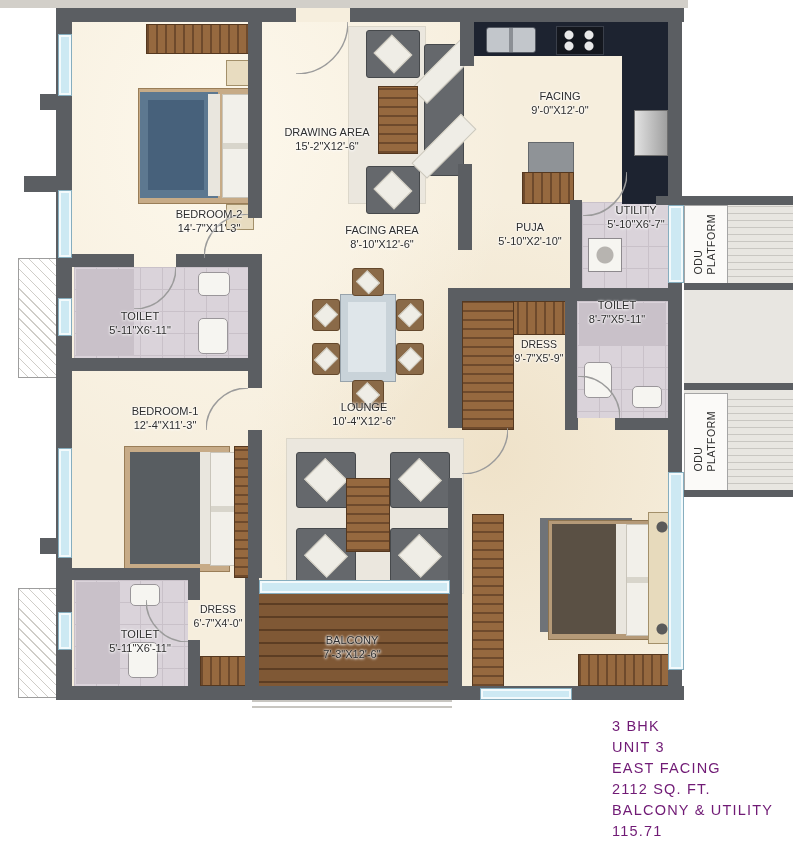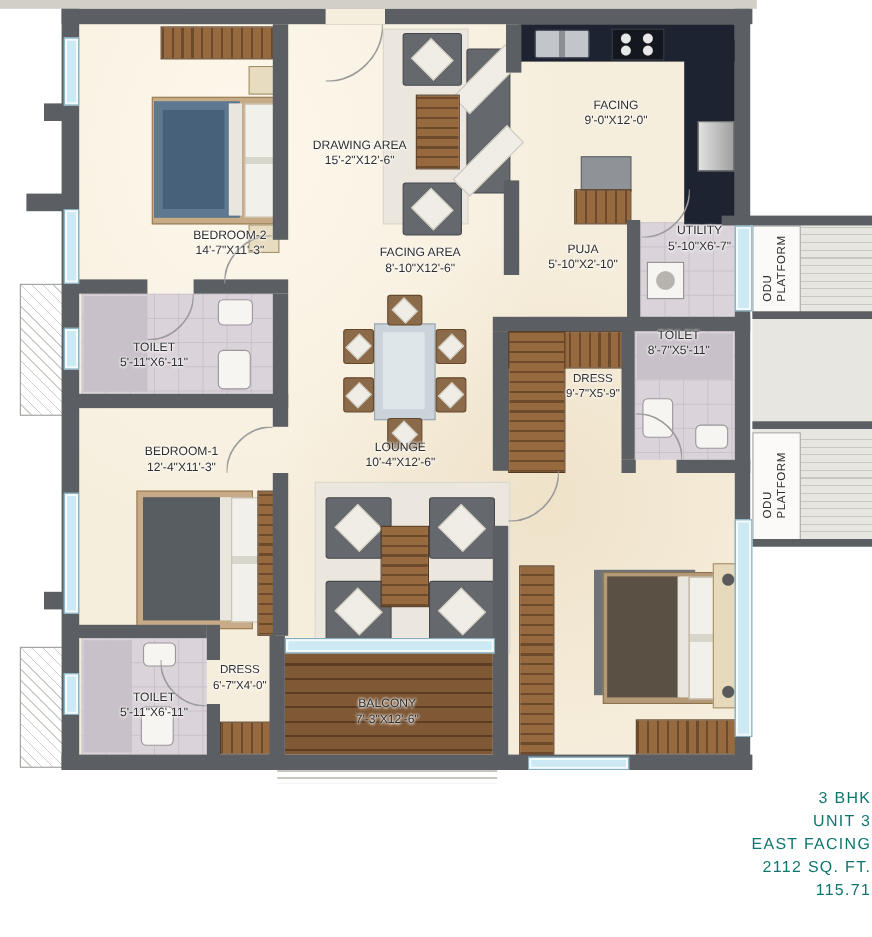--- a/index.html
+++ b/index.html
@@ -29,22 +29,22 @@
         transform:translate(-50%,-50%) rotate(45deg);background:#efede6;border:1px solid #ccc8bc;}
   .white-fix{position:absolute;background:#f6f5f1;border:1px solid #9a969a;border-radius:5px;}
   .rlabel{position:absolute;transform:translate(-50%,-50%);text-align:center;
       font-size:11px;line-height:14px;color:#2e2e2e;white-space:nowrap;
       text-shadow:0 0 2px #fff,0 0 3px #fff,0 1px 3px #fff;}
   .rlabel span{display:block;}
   .odu{position:absolute;display:flex;align-items:center;justify-content:center;}
   .odu .vtxt{writing-mode:vertical-rl;transform:rotate(180deg);display:inline-block;
       font-size:10.5px;letter-spacing:.5px;color:#2e2e2e;line-height:13px;white-space:nowrap;}
   .odu .vtxt span{display:block;}
-  .anno{position:absolute;left:612px;top:716px;width:180px;text-align:right;
-      font-size:14.5px;line-height:21px;letter-spacing:1.2px;color:#0f766e;}
+  .anno{position:absolute;left:612px;top:716px;width:180px;text-align:left;
+      font-size:14.5px;line-height:21px;letter-spacing:1.2px;color:#701a75;}
   .arc{position:absolute;}
   .pill{position:absolute;background:linear-gradient(#f2f0ea 0 47%,#d8d5cb 47% 53%,#f2f0ea 53%);
         border:1px solid #c9c5ba;}
   .side-t{position:absolute;background:#e8dcc0;border:1px solid #a3906a;}
 </style>
 </head>
 <body>
 
 <div id="stage">
 
@@ -303,16 +303,17 @@
         <span>ODU</span>
         <span>PLATFORM</span>
       </span>
   </div>
 
   <div class="anno">
     <div>3 BHK</div>
     <div>UNIT 3</div>
     <div>EAST FACING</div>
     <div>2112 SQ. FT.</div>
+    <div>BALCONY &amp; UTILITY</div>
     <div>115.71</div>
   </div>
 
 </div>
 
 </body></html>

